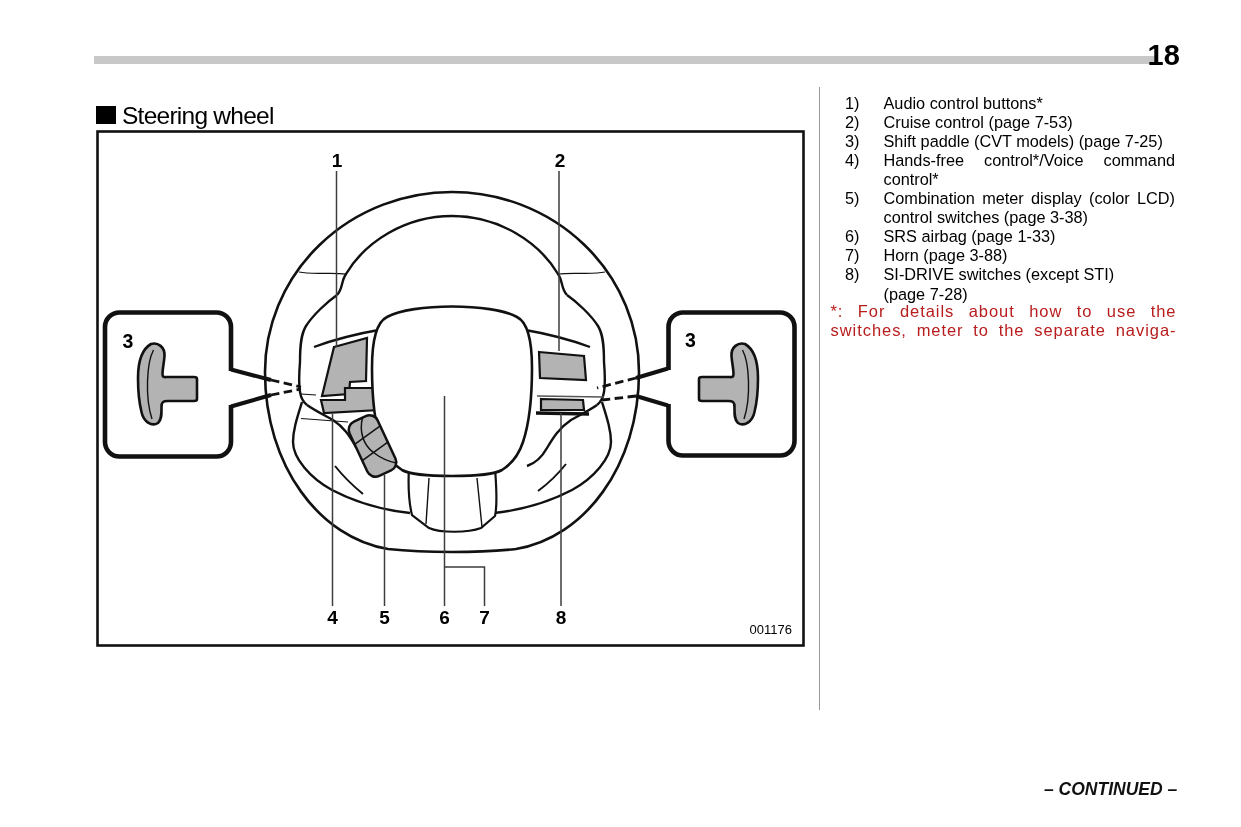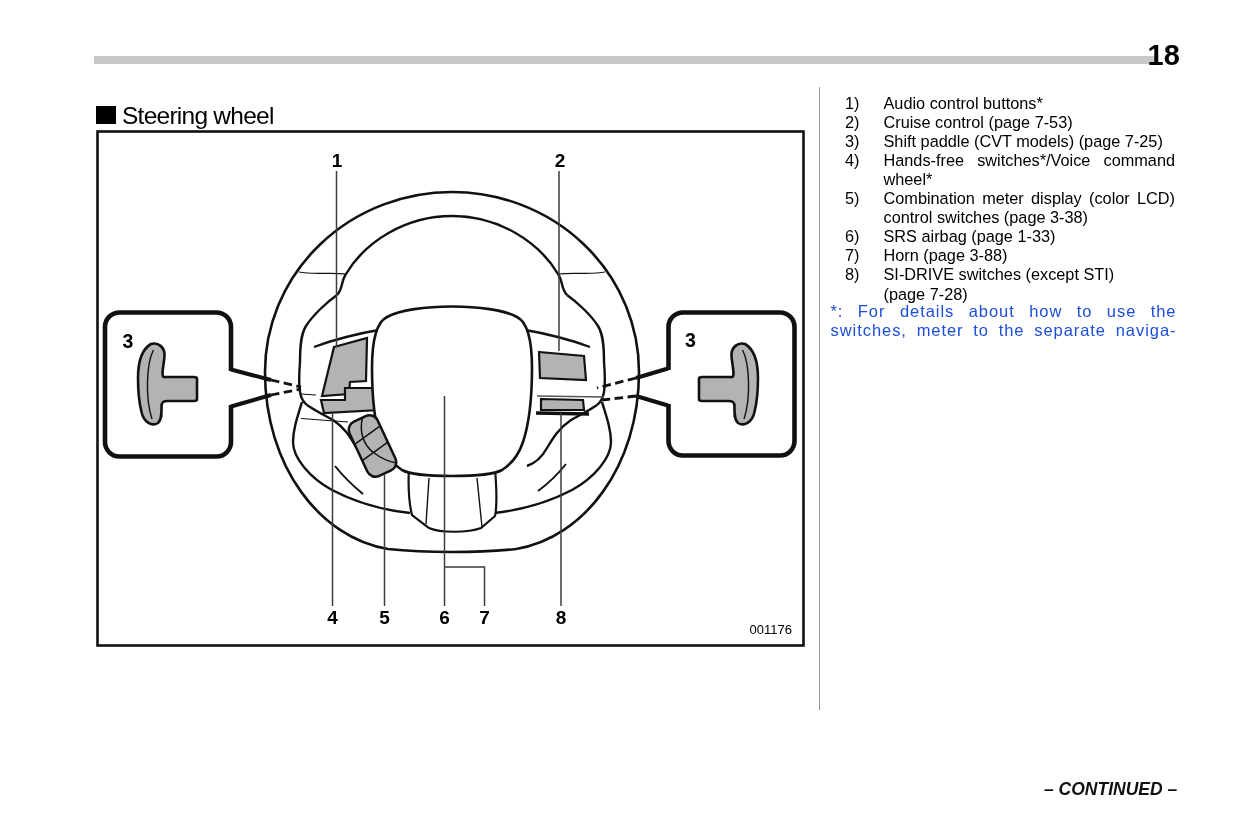--- a/index.html
+++ b/index.html
@@ -6,40 +6,40 @@
   body{width:1241px;height:827px;background:#fff;font-family:"Liberation Sans",sans-serif;position:relative;overflow:hidden;}
   .topbar{position:absolute;left:94px;top:56px;width:1064px;height:7.5px;background:#c8c8c8;}
   .pageno{position:absolute;left:1147.5px;top:39px;font-size:29px;font-weight:bold;color:#000;letter-spacing:0px;}
   .heading{position:absolute;left:96px;top:101.9px;font-size:24.5px;font-weight:normal;color:#000;white-space:nowrap;letter-spacing:-0.75px;}
   .heading .sq{display:inline-block;width:20px;height:18px;background:#000;margin-right:6px;letter-spacing:0;}
   .divider{position:absolute;left:819px;top:87px;width:1.2px;height:623px;background:#999;}
   .list{position:absolute;left:845px;top:93.6px;width:330px;font-size:16.3px;line-height:19.1px;color:#000;}
   .li{position:relative;padding-left:38.5px;}
   .li .n{position:absolute;left:0;top:0;}
   .j{text-align:justify;text-align-last:justify;}
-  .note{position:absolute;left:830.5px;top:302px;width:346px;font-size:16.5px;letter-spacing:0.95px;line-height:19.1px;color:#1d4ed8;}
+  .note{position:absolute;left:830.5px;top:302px;width:346px;font-size:16.5px;letter-spacing:0.95px;line-height:19.1px;color:#b91c1c;}
   .continued{position:absolute;left:1044px;top:779px;font-size:17.5px;font-weight:bold;font-style:italic;color:#111;white-space:nowrap;}
   svg{position:absolute;left:0;top:0;}
   svg text{font-family:"Liberation Sans",sans-serif;}
 </style>
 </head>
 <body>
 <div class="topbar"></div>
 <div class="pageno">18</div>
 <div class="heading"><span class="sq"></span>Steering wheel</div>
 <div class="divider"></div>
 
 <div class="list">
   <div class="li"><span class="n">1)</span>Audio control buttons*</div>
   <div class="li"><span class="n">2)</span>Cruise control (page 7-53)</div>
   <div class="li"><span class="n">3)</span>Shift paddle (CVT models) (page 7-25)</div>
   <div class="li">
       <span class="n">4)</span>
-      <div class="j">Hands-free switches*/Voice command</div>
-      <div>wheel*</div>
+      <div class="j">Hands-free control*/Voice command</div>
+      <div>control*</div>
     </div>
   <div class="li">
       <span class="n">5)</span>
       <div class="j">Combination meter display (color LCD)</div>
       <div>control switches (page 3-38)</div>
     </div>
   <div class="li"><span class="n">6)</span>SRS airbag (page 1-33)</div>
   <div class="li"><span class="n">7)</span>Horn (page 3-88)</div>
   <div class="li"><span class="n">8)</span>SI-DRIVE switches (except STI)<br>(page 7-28)</div>
 </div>

